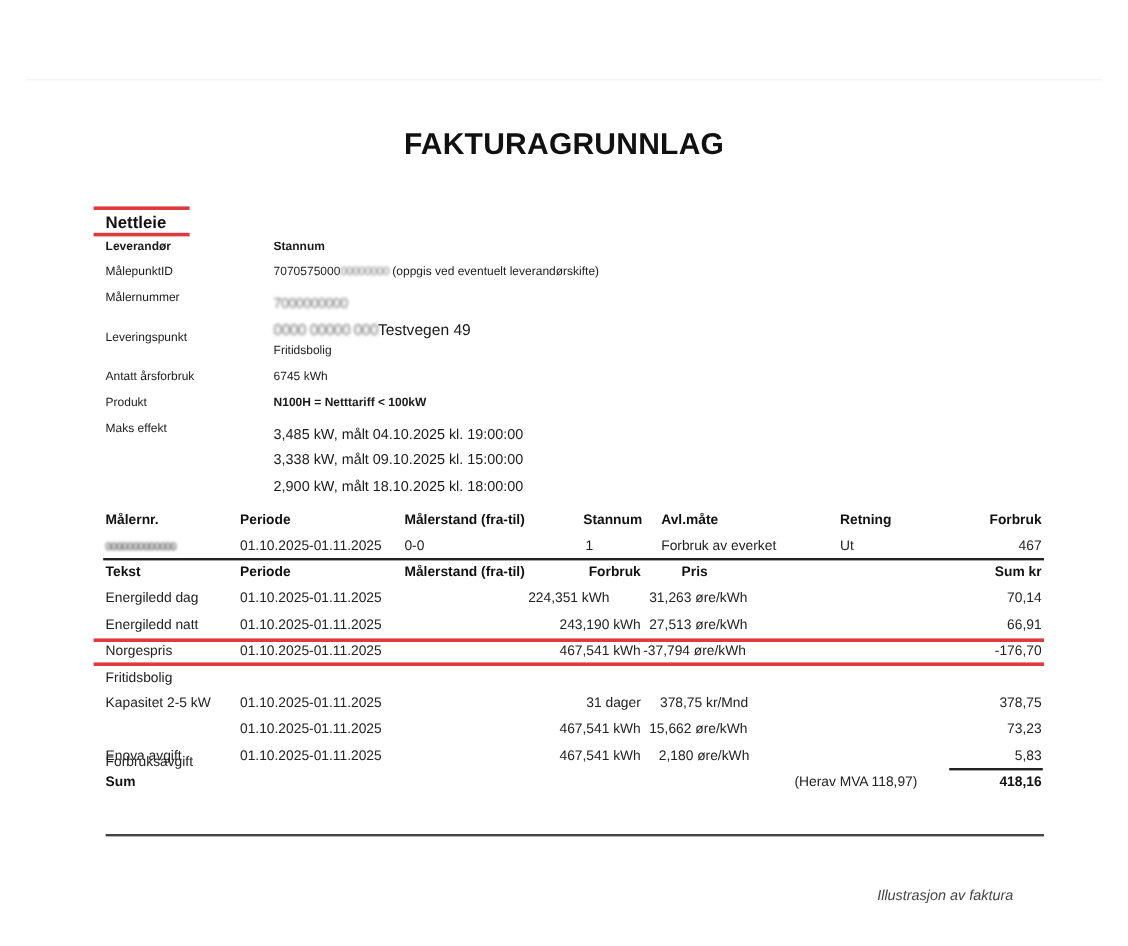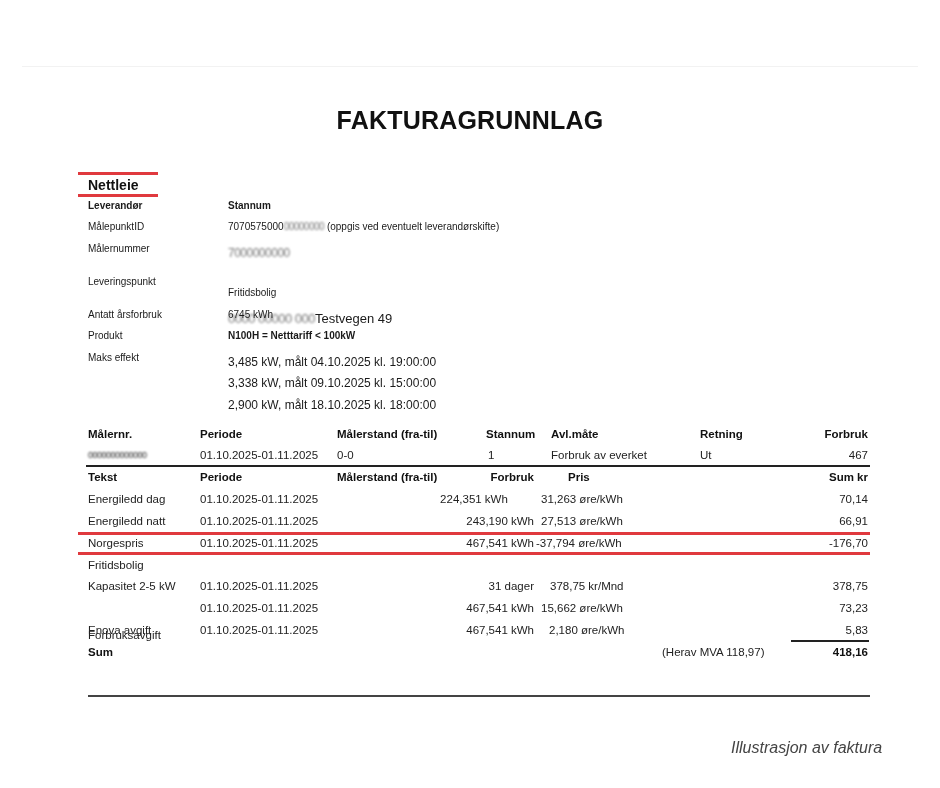--- a/index.html
+++ b/index.html
@@ -11,21 +11,21 @@
     .redbar { position: absolute; background: #e0393e; height: 3px; }
     .section-head { position: absolute; left: 88px; top: 177px; font-size: 14px; font-weight: bold; }
     .info { position: absolute; font-size: 10px; color: #1a1a1a; white-space: nowrap; }
     .info.b { font-weight: bold; }
     .info.sm { font-size: 12px; }
     .blur { filter: blur(1.2px); color: #777; letter-spacing: -0.5px; }
     .tbl { position: absolute; font-size: 11.5px; color: #222; white-space: nowrap; }
     .tbl.h { font-weight: bold; color: #111; }
     .r { text-align: right; }
     .hline { position: absolute; background: #222; }
-    .caption { position: absolute; left: 731px; top: 739px; font-size: 16px; font-style: italic; color: #444; }
+    .caption { position: absolute; left: 731px; top: 739px; font-size: 12px; font-style: italic; color: #444; }
   </style>
 </head>
 <body>
 
 <div class="topline"></div>
 
 <div class="title">FAKTURAGRUNNLAG</div>
 
 <div class="redbar" style="left:78px; top:172px; width:80px;"></div>
 <div class="section-head">Nettleie</div>
@@ -37,21 +37,21 @@
 <div class="info" style="left:88px; top:221px;">MålepunktID</div>
 <div class="info" style="left:228px; top:221px;">
   <span>7070575000</span><span class="blur">00000000</span>
   <span>(oppgis ved eventuelt leverandørskifte)</span>
 </div>
 
 <div class="info" style="left:88px; top:243px;">Målernummer</div>
 <div class="info sm blur" style="left:228px; top:246px;">7000000000</div>
 
 <div class="info" style="left:88px; top:276px;">Leveringspunkt</div>
-<div class="info sm" style="left:228px; top:267px; font-size:13px;margin-top:44px;">
+<div class="info sm" style="left:228px; top:267px; font-size:13px;">
   <span class="blur">0000 00000 000</span><span>Testvegen 49</span>
 </div>
 <div class="info" style="left:228px; top:287px;">Fritidsbolig</div>
 
 <div class="info" style="left:88px; top:309px;">Antatt årsforbruk</div>
 <div class="info" style="left:228px; top:309px;">6745 kWh</div>
 
 <div class="info" style="left:88px; top:330px;">Produkt</div>
 <div class="info b" style="left:228px; top:330px;">N100H = Netttariff &lt; 100kW</div>
 

